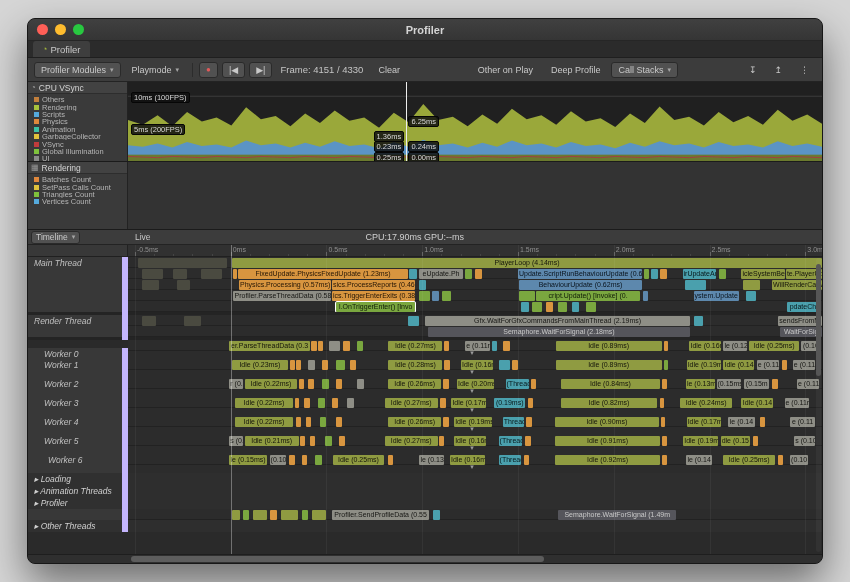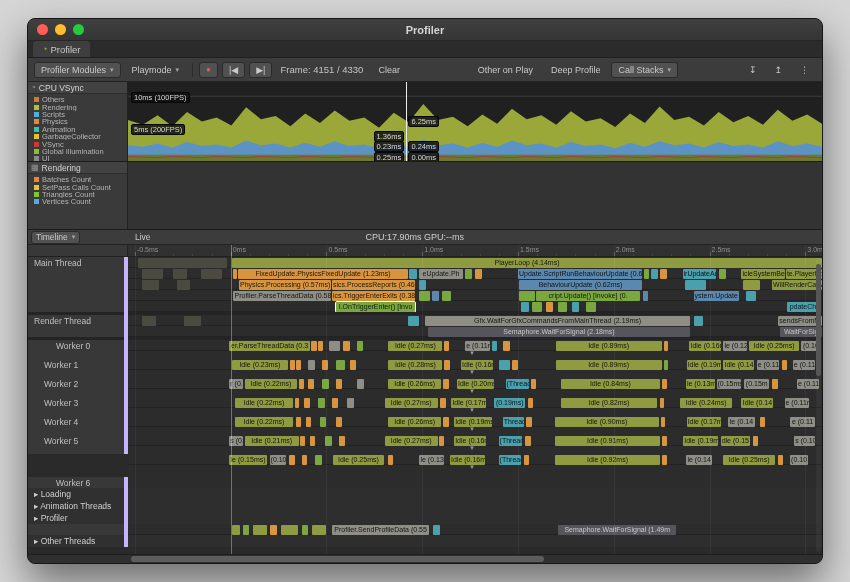--- a/index.html
+++ b/index.html
@@ -62,21 +62,21 @@
   .timeline{flex:1;position:relative;display:flex;flex-direction:column;background:#2a2a2a;overflow:hidden;}
   .ruler-row{height:12px;flex:none;display:flex;background:#313131;border-bottom:1px solid #202020;}
   .corner{width:100px;flex:none;background:#383838;border-right:1px solid #222;}
   .ruler{flex:1;position:relative;overflow:hidden;color:#8f8f8f;font-size:7px;}
   .tick{position:absolute;bottom:0;width:1px;background:#5d5d5d;height:4px;}
   .tick.minor{height:2px;background:#454545;}
   .ticklabel{position:absolute;top:1px;margin-left:2px;white-space:nowrap;}
   .rows{flex:1;position:relative;overflow:hidden;}
   .row{display:flex;}
   .rowlabel{width:100px;flex:none;font-size:8.5px;color:#c0c0c0;padding:1px 0 0 6px;background:#383838;
-    border-right:4px solid #c4b5fd;overflow:hidden;white-space:nowrap;}
+    border-right:6px solid #c4b5fd;overflow:hidden;white-space:nowrap;font-style:italic;}
   .rowtrack{flex:1;position:relative;background:#2c2c2c;overflow:hidden;}
   .row.header{height:12px;}
   .row.header .rowlabel{background:#303030;color:#d0d0d0;}
   .row.header .rowtrack{background:#2e2e2e;}
   .row.sep{height:3px;}
   .row.sep .rowlabel,.row.sep .rowtrack{background:#242424;}
   .lane{position:relative;height:11px;border-bottom:1px solid rgba(0,0,0,.22);}
   .seg{position:absolute;top:0.5px;height:10px;border-radius:1px;font-size:7px;line-height:10px;
     text-align:center;overflow:hidden;white-space:nowrap;padding:0 1px;}
   .seg.selected{outline:1px solid #fff;z-index:2;}
@@ -377,21 +377,21 @@
               <span class="seg" style="left: 43.2%; width: 37.8%; background: rgb(85, 85, 91); color: rgb(201, 201, 201);">Semaphore.WaitForSignal (2.18ms)</span>
               <span class="seg" style="left: 94%; width: 6%; background: rgb(85, 85, 91); color: rgb(201, 201, 201);">WaitForSig</span>
             </div>
           </div>
         </div>
         <div class="row sep">
           <div class="rowlabel"></div>
           <div class="rowtrack"></div>
         </div>
         <div class="row lanes">
-          <div class="rowlabel" style="padding-left: 28px;">Worker 0</div>
+          <div class="rowlabel" style="padding-left: 16px; margin-top: 8px;">Worker 0</div>
           <div class="rowtrack">
             <div class="lane">
               <span class="seg" style="left: 14.6%; width: 11.6%; background: rgb(143, 155, 65); color: rgb(21, 21, 11);">er.ParseThreadData (0.3</span>
               <span class="seg" style="left: 26.4%; width: 0.8%; background: rgb(216, 149, 63); color: rgb(36, 21, 5);"></span>
               <span class="seg" style="left: 27.4%; width: 0.7%; background: rgb(216, 149, 63); color: rgb(36, 21, 5);"></span>
               <span class="seg" style="left: 29%; width: 1.5%; background: rgb(142, 142, 134); color: rgb(22, 22, 19);"></span>
               <span class="seg" style="left: 31%; width: 1%; background: rgb(216, 149, 63); color: rgb(36, 21, 5);"></span>
               <span class="seg" style="left: 33%; width: 0.8%; background: rgb(122, 167, 63); color: rgb(15, 26, 6);"></span>
               <span class="seg" style="left: 37.5%; width: 7.8%; background: rgb(143, 155, 65); color: rgb(21, 21, 11);">Idle (0.27ms)</span>
               <span class="seg" style="left: 45.6%; width: 0.6%; background: rgb(216, 149, 63); color: rgb(36, 21, 5);"></span>
@@ -541,21 +541,21 @@
               <span class="seg" style="left: 85.4%; width: 4.2%; background: rgb(143, 155, 65); color: rgb(21, 21, 11);">dle (0.15</span>
               <span class="seg" style="left: 90%; width: 0.8%; background: rgb(216, 149, 63); color: rgb(36, 21, 5);"></span>
               <span class="seg" style="left: 96%; width: 3%; background: rgb(142, 142, 134); color: rgb(22, 22, 19);">s (0.10r</span>
             </div>
             <div class="arrowstrip">
               <span>▾</span>
             </div>
           </div>
         </div>
         <div class="row lanes">
-          <div class="rowlabel" style="padding-left: 28px; margin-top: 23px;">Worker 6</div>
+          <div class="rowlabel" style="padding-left: 20px;">Worker 6</div>
           <div class="rowtrack">
             <div class="lane">
               <span class="seg" style="left: 14.6%; width: 5.4%; background: rgb(143, 155, 65); color: rgb(21, 21, 11);">le (0.15ms)</span>
               <span class="seg" style="left: 20.4%; width: 2.4%; background: rgb(142, 142, 134); color: rgb(22, 22, 19);">(0.10</span>
               <span class="seg" style="left: 23.2%; width: 0.8%; background: rgb(216, 149, 63); color: rgb(36, 21, 5);"></span>
               <span class="seg" style="left: 25%; width: 0.8%; background: rgb(216, 149, 63); color: rgb(36, 21, 5);"></span>
               <span class="seg" style="left: 27%; width: 1%; background: rgb(122, 167, 63); color: rgb(15, 26, 6);"></span>
               <span class="seg" style="left: 29.5%; width: 7.4%; background: rgb(143, 155, 65); color: rgb(21, 21, 11);">Idle (0.25ms)</span>
               <span class="seg" style="left: 37.4%; width: 0.8%; background: rgb(216, 149, 63); color: rgb(36, 21, 5);"></span>
               <span class="seg" style="left: 42%; width: 3.6%; background: rgb(142, 142, 134); color: rgb(22, 22, 19);">le (0.13m</span>

